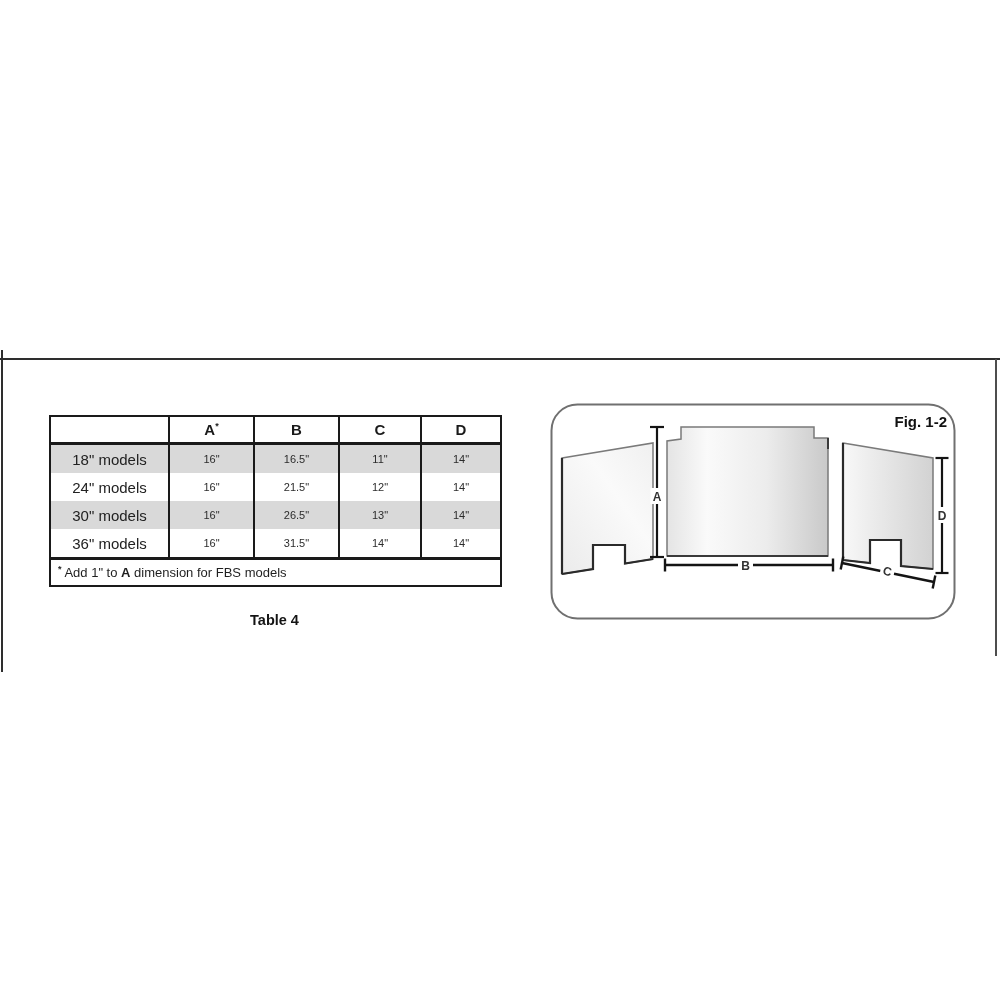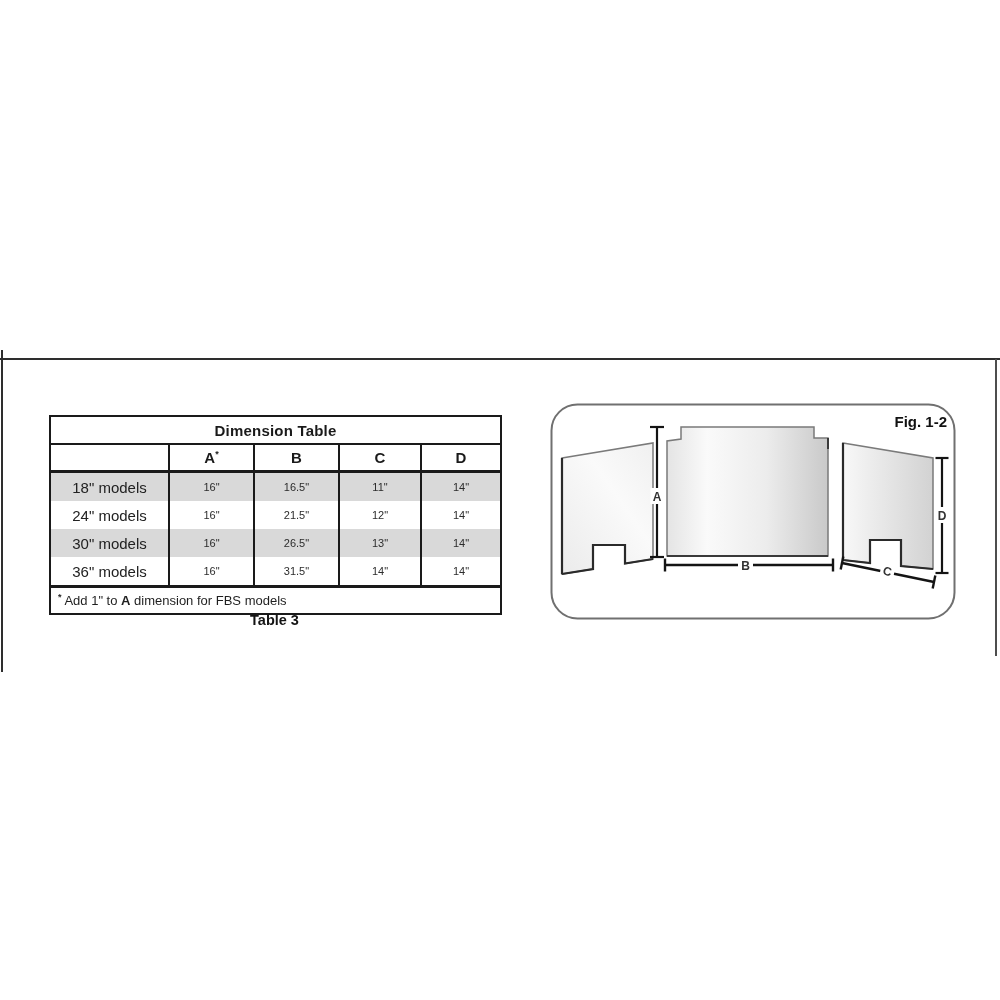--- a/index.html
+++ b/index.html
@@ -54,23 +54,20 @@
 
 <table class="dim-table">
   <colgroup>
     <col style="width:119px">
       <col style="width:85px">
       <col style="width:85px">
     <col style="width:82px">
       <col style="width:80px">
   </colgroup>
   <tbody>
-  <tr class="row-title">
-    <td colspan="5">Dimension Table</td>
-  </tr>
   <tr class="row-head">
     <td></td>
     <td><span>A</span><sup class="ast">*</sup></td>
     <td>B</td>
     <td>C</td>
     <td>D</td>
   </tr>
   <tr class="row-data shade">
     <td class="model">18" models</td>
     <td>16"</td>
@@ -98,21 +95,21 @@
     <td>31.5"</td>
     <td>14"</td>
     <td>14"</td>
   </tr>
   <tr class="row-foot">
     <td colspan="5"><sup class="ast">*</sup><span> Add 1" to </span><span class="fn-bold">A</span><span> dimension for FBS models</span></td>
   </tr>
   </tbody>
 </table>
 
-<div class="tbl-caption">Table 3</div>
+<div class="tbl-caption">Table 4</div>
 
 <svg class="fig-svg" width="406" height="217" viewBox="0 0 406 217">
   <defs>
     <linearGradient id="gLeft" x1="0" y1="1" x2="1" y2="0">
       <stop offset="0" stop-color="#ebebeb"></stop>
         <stop offset="0.6" stop-color="#fafafa"></stop>
         <stop offset="1" stop-color="#f0f0f0"></stop>
     </linearGradient>
     <linearGradient id="gCenter" x1="0" y1="0" x2="1" y2="0">
       <stop offset="0" stop-color="#e4e4e4"></stop>

